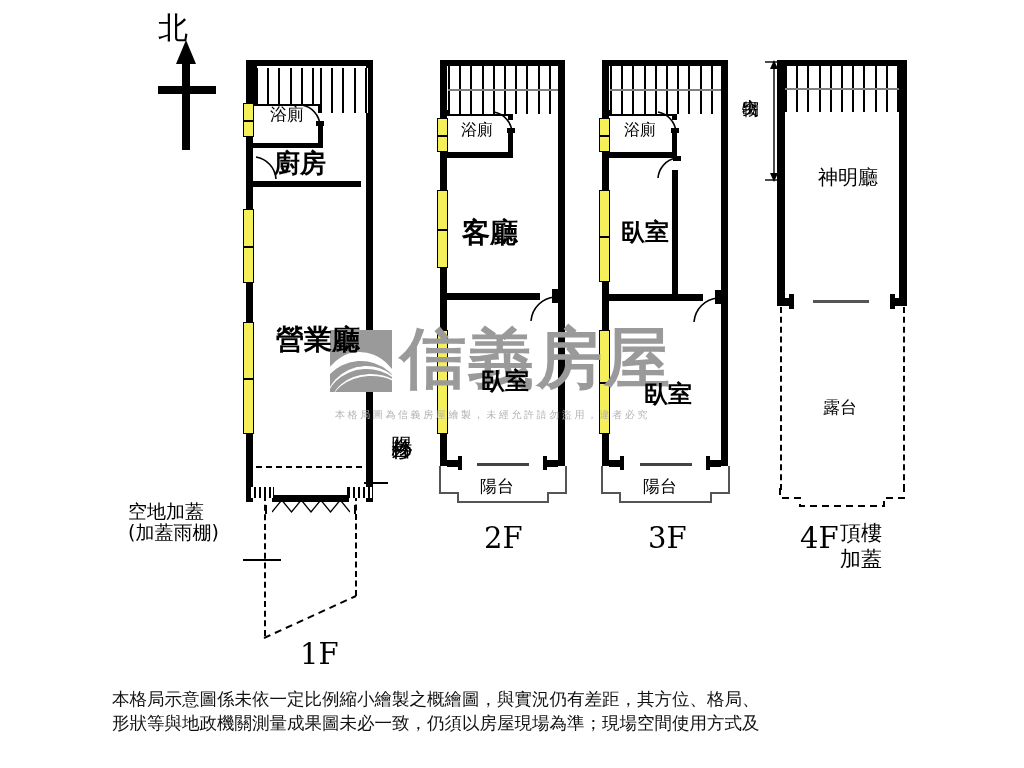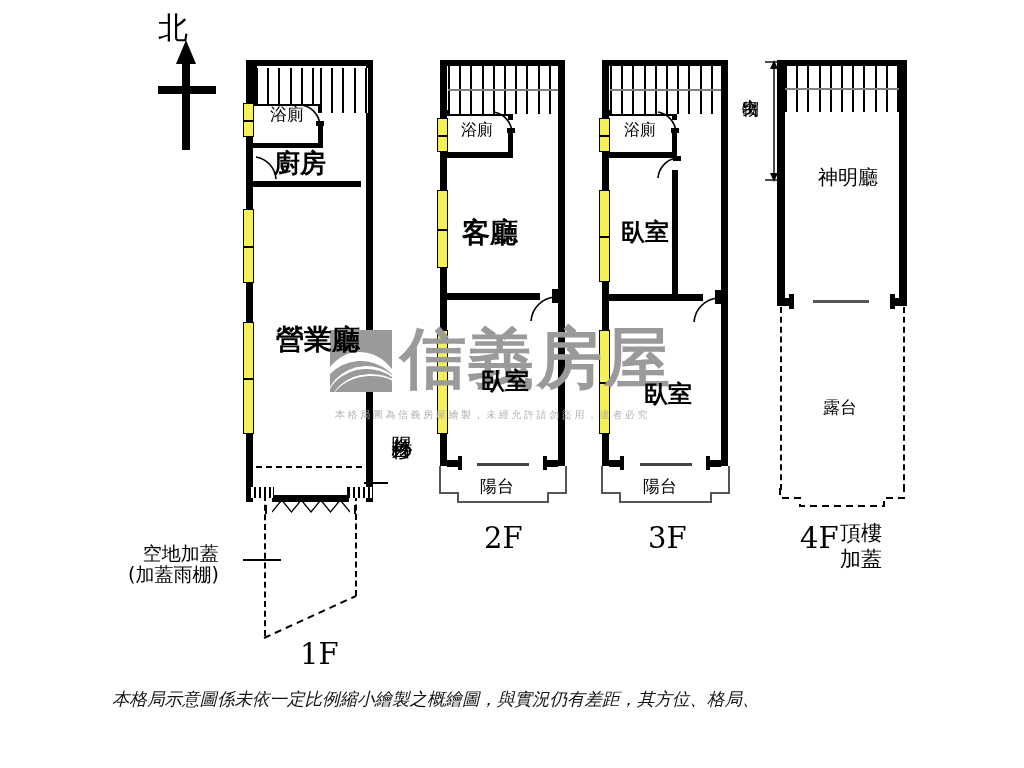--- a/index.html
+++ b/index.html
@@ -123,21 +123,20 @@
     letter-spacing: 1px;
   }
 
   
   #disclaimer {
     position: absolute; left: 112px; top: 688px;
     width: 800px;
     font-size: 17.5px; line-height: 23.5px;
     color: #111; letter-spacing: 0px;
     font-family: "DejaVu Sans", "Liberation Sans", sans-serif;
-    font-style: italic;
   }
   #disclaimer div { white-space: nowrap; }
 
   
   #north { position:absolute; left:150px; top:6px; width:80px; height:160px; z-index:6;}
   #north-label { position:absolute; left:158px; top:8px; font-size:30px; color:#000; }
 </style>
 </head>
 <body>
 
@@ -232,21 +231,21 @@
     <div class="dash-v" style="left:264px;top:495px;height:141px;"></div>
     <div class="dash-v" style="left:355px;top:495px;height:101px;"></div>
     <div class="abs" style="left:262px;top:592px;width:96px;height:48px;z-index:2;">
       <svg width="96" height="48" viewBox="0 0 96 48">
         <line x1="2" y1="46" x2="94" y2="4" stroke="#000" stroke-width="2" stroke-dasharray="7,5"></line>
       </svg>
     </div>
 
     <div class="wall" style="left:243px;top:559px;width:38px;height:2px;"></div>
 
-    <div class="cjk-cap" style="left:128px;top:543px;text-align:right;">
+    <div class="cjk-cap" style="left:128px;top:501px;text-align:left;">
       <div>空地加蓋</div>
       <div>(加蓋雨棚)</div>
     </div>
 
     <div class="vtext" style="left:389px;top:420px;">陽台外移</div>
     <div class="wall" style="left:364px;top:482px;width:24px;height:2px;"></div>
 
     <div class="floor-cap" style="left:300px;top:637px;">1F</div>
   </div>
 
@@ -420,15 +419,16 @@
 
     <div class="floor-cap" style="left:800px;top:521px;">4F</div>
     <div class="cjk-cap" style="left:840px;top:520px;font-size:21px;line-height:26px;text-align:left;">
       <div>頂樓</div>
       <div>加蓋</div>
     </div>
   </div>
 
   <div id="disclaimer">
     <div>本格局示意圖係未依一定比例縮小繪製之概繪圖，與實況仍有差距，其方位、格局、</div>
+    <div>形狀等與地政機關測量成果圖未必一致，仍須以房屋現場為準；現場空間使用方式及</div>
   </div>
 
 </div>
 
 </body></html>

